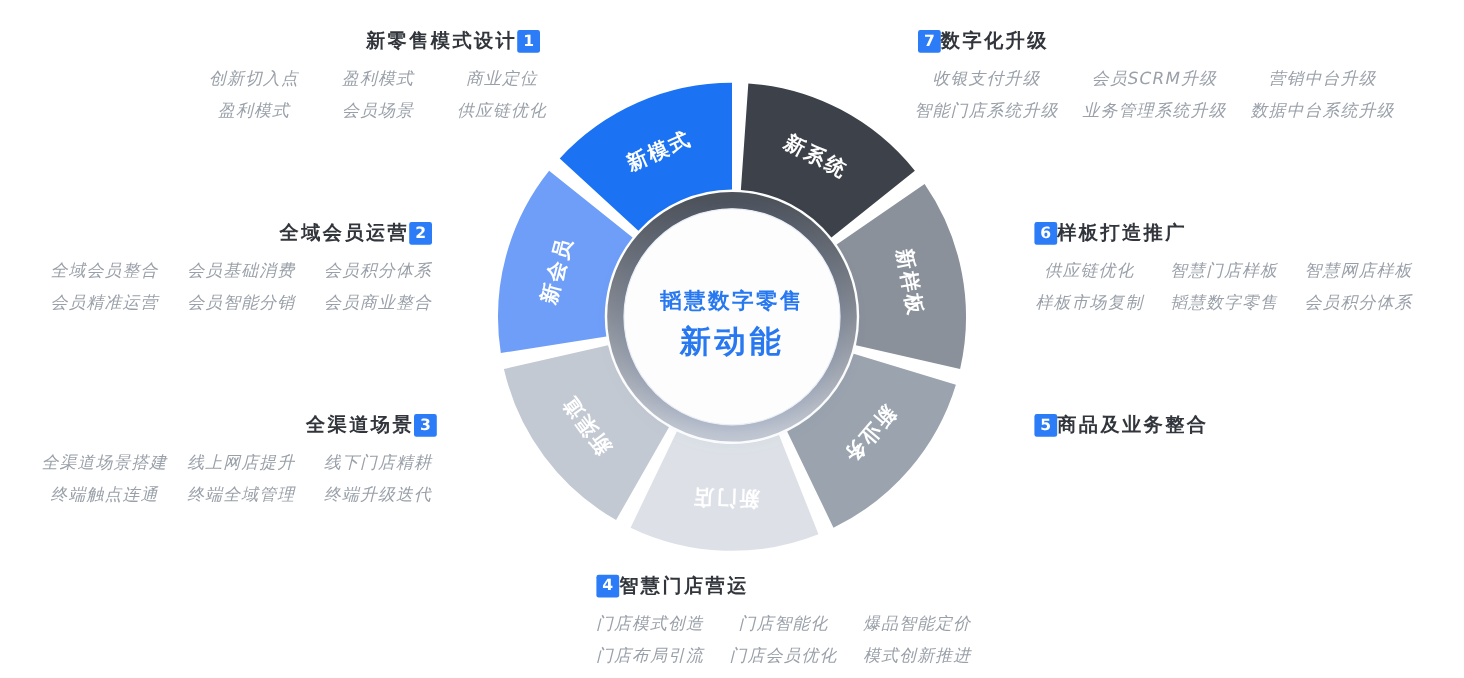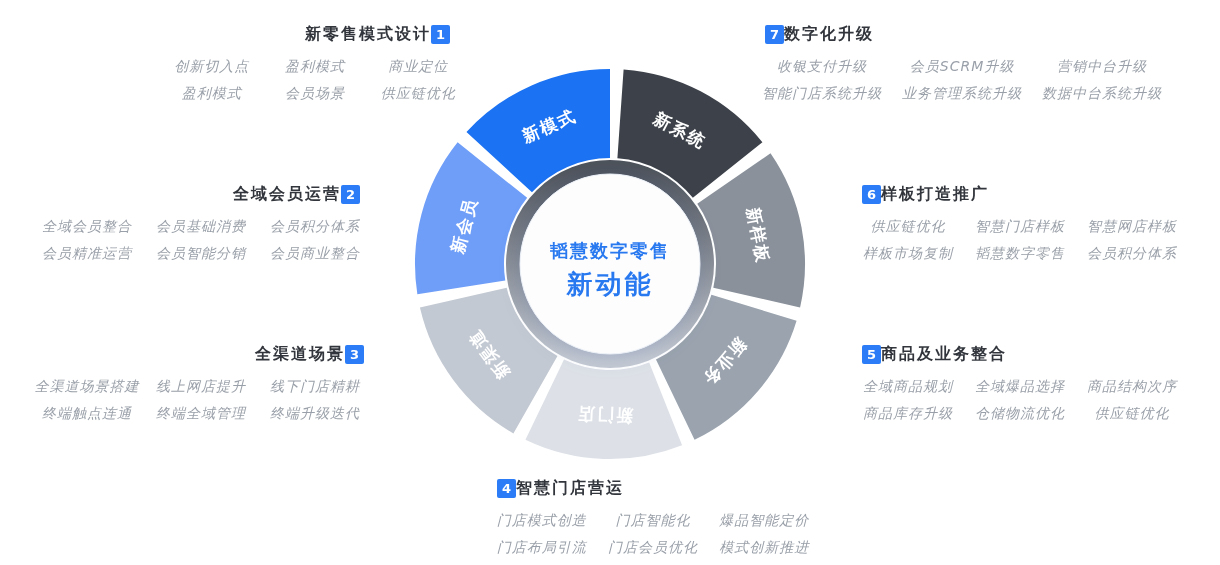--- a/index.html
+++ b/index.html
@@ -105,28 +105,20 @@
       <span class="item">门店会员优化</span>
       <span class="item">模式创新推进</span>
     </div>
   </div>
 
   <div class="group" id="g5">
     <div class="group-title-row">
       <span class="badge">5</span>
       <span class="group-title">商品及业务整合</span>
     </div>
-    <div class="group-items">
-      <span class="item">全域商品规划</span>
-      <span class="item">全域爆品选择</span>
-      <span class="item">商品结构次序</span>
-      <span class="item">商品库存升级</span>
-      <span class="item">仓储物流优化</span>
-      <span class="item">供应链优化</span>
-    </div>
   </div>
 
   <div class="group" id="g6">
     <div class="group-title-row">
       <span class="badge">6</span>
       <span class="group-title">样板打造推广</span>
     </div>
     <div class="group-items">
       <span class="item">供应链优化</span>
       <span class="item">智慧门店样板</span>

